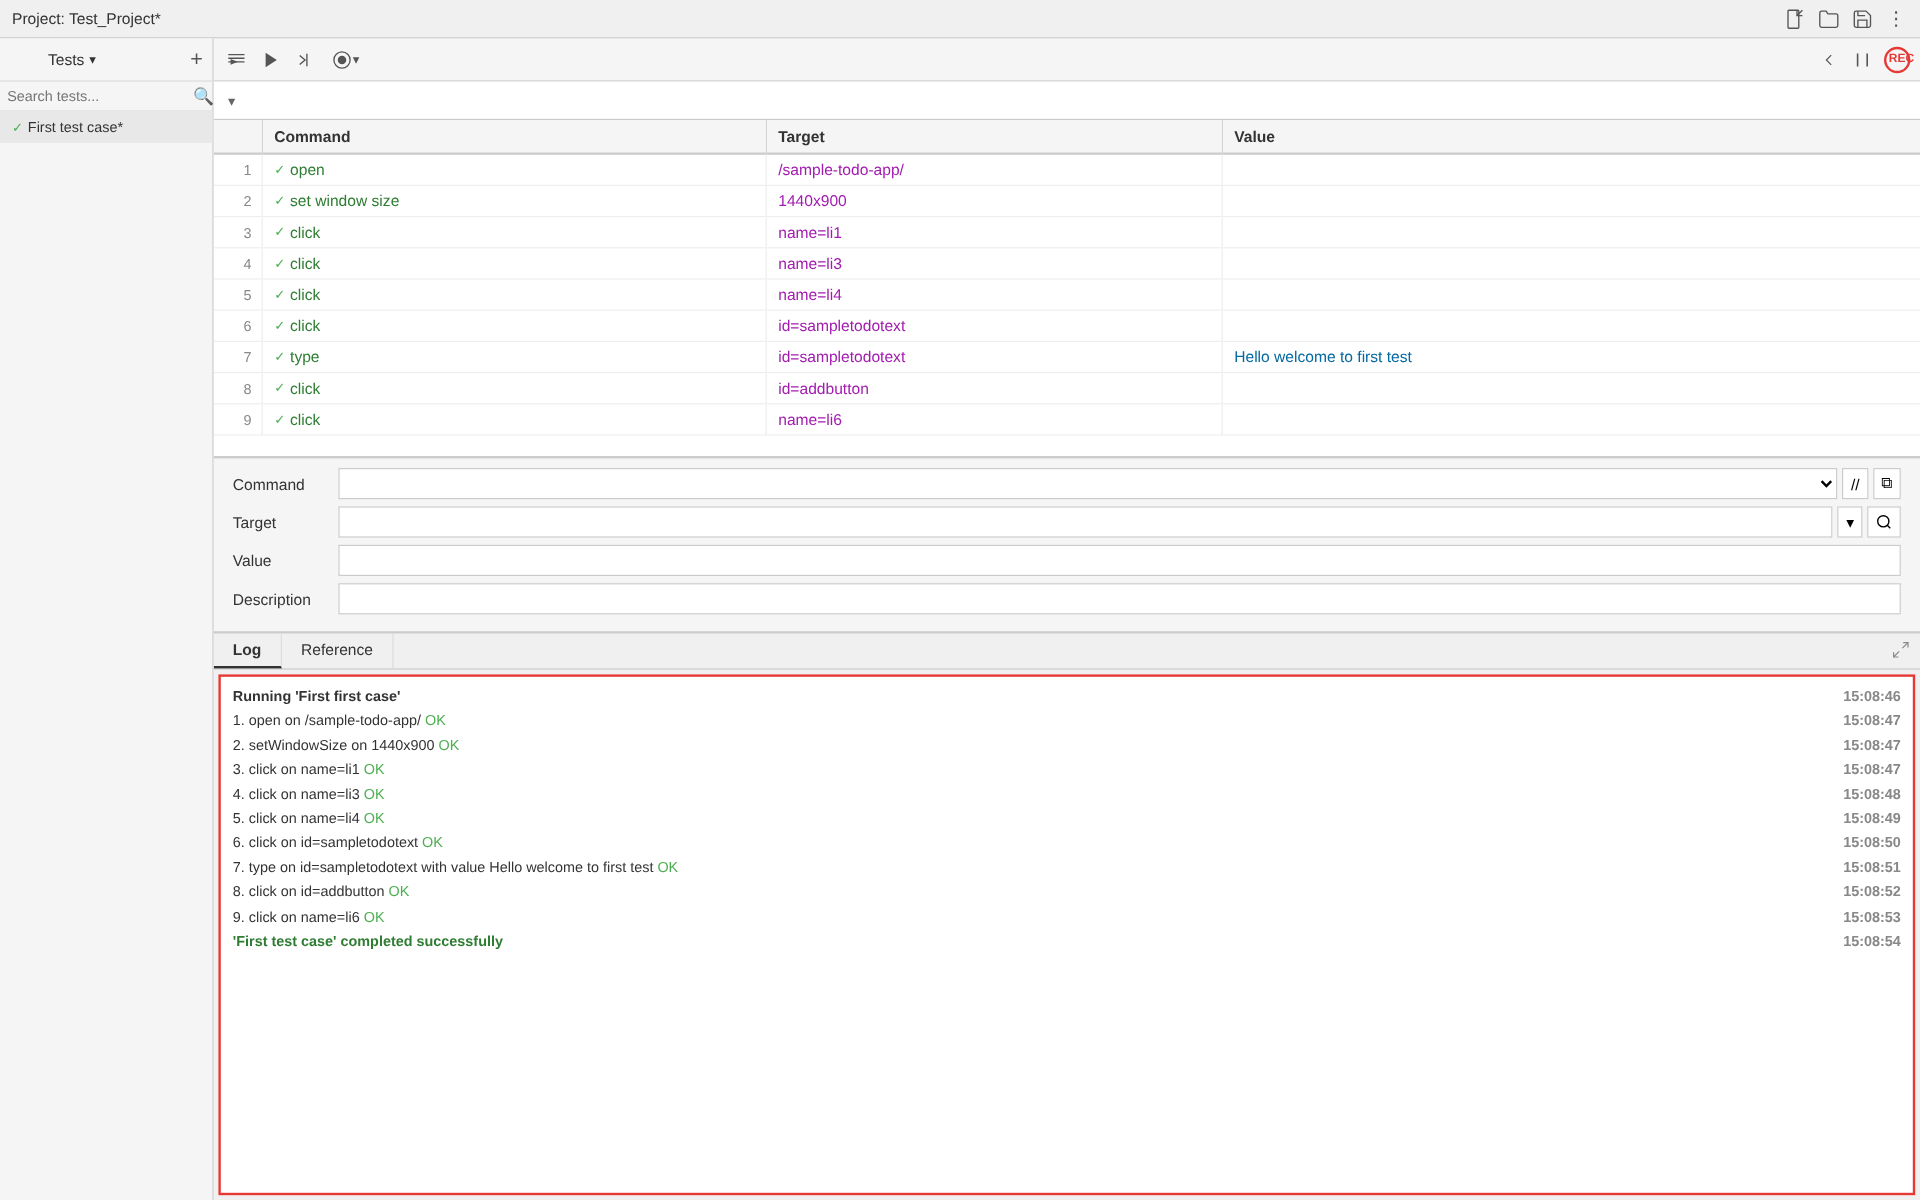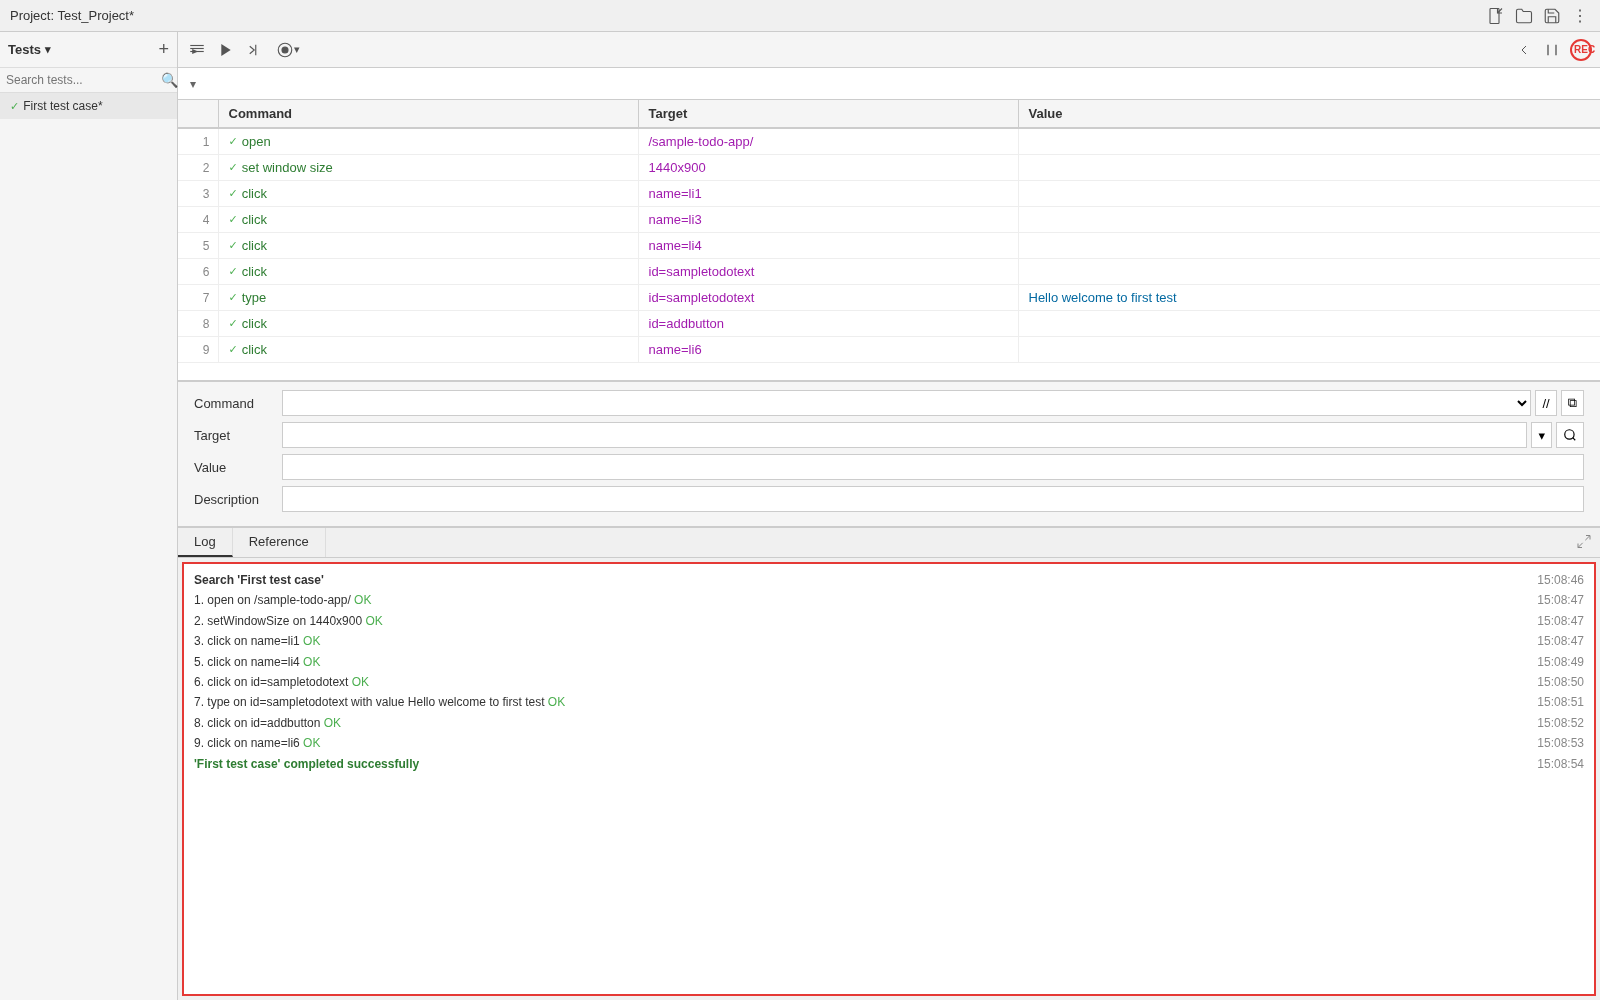--- a/index.html
+++ b/index.html
@@ -20,21 +20,21 @@
 
     
     .sidebar {
       width: 178px; background: #f5f5f5; border-right: 1px solid #ccc;
       display: flex; flex-direction: column;
     }
     .sidebar-header {
       display: flex; align-items: center; justify-content: space-between;
       padding: 6px 8px; border-bottom: 1px solid #ddd; height: 36px;
     }
-    .sidebar-header-left { display: flex; align-items: center; gap: 4px; font-size: 13px; font-weight: 700; }
+    .sidebar-header-left { display: flex; align-items: center; gap: 4px; font-size: 13px; font-weight: 400; margin-left: 32px; }
     .search-bar {
       display: flex; align-items: center; padding: 4px 6px;
       border-bottom: 1px solid #ddd;
     }
     .search-input {
       flex: 1; border: none; background: transparent; outline: none;
       font-size: 12px; color: #a16207;
     }
     .search-icon { color: #888; font-size: 14px; }
     .sidebar-item {
@@ -113,34 +113,34 @@
     }
     .cmd-input-wrap { display: flex; align-items: center; gap: 4px; flex: 1; }
     .cmd-select { flex: 1; height: 26px; border: 1px solid #ccc; background: #fff; font-size: 12px; }
 
     
     .bottom-panel { border-top: 2px solid #ccc; background: #f0f0f0; display: flex; flex-direction: column; }
     .bottom-tabs { display: flex; border-bottom: 1px solid #ccc; background: #f0f0f0; position: relative; }
     .bottom-tab {
       padding: 6px 16px; font-size: 13px; cursor: pointer; border-right: 1px solid #ddd;
     }
-    .bottom-tab.active { font-weight: 400; border-bottom: 2px solid #333; }
+    .bottom-tab.active { font-weight: 700; border-bottom: 2px solid #333; }
     .bottom-tab-right { position: absolute; right: 8px; top: 50%; transform: translateY(-50%); }
 
     
     .log-area {
       background: #fff; border: 2px solid #e53935; margin: 4px;
       padding: 6px 10px; overflow-y: auto; flex: 1;
       font-size: 12px; line-height: 1.7;
     }
     .log-line { display: flex; justify-content: space-between; }
     .log-running { font-weight: 700; }
     .log-ok { color: #4CAF50; }
     .log-success { color: #2e7d32; font-weight: 600; }
-    .log-time { color: #888; font-size: 12px; margin-left: 20px; white-space: nowrap; }
+    .log-time { color: #888; font-size: 12px; margin-left: 20px; white-space: nowrap; font-weight: bold; }
 
     
     ::-webkit-scrollbar { width: 8px; height: 8px; }
     ::-webkit-scrollbar-track { background: #f1f1f1; }
     ::-webkit-scrollbar-thumb { background: #ccc; border-radius: 4px; }
 
     
     .col-divider { border-left: 1px solid #ccc; }
   </style>
 </head>
@@ -397,36 +397,40 @@
           <svg width="16" height="16" viewBox="0 0 24 24" fill="none" stroke="#888" stroke-width="1.5">
               <polyline points="15,3 21,3 21,9"></polyline>
               <polyline points="9,21 3,21 3,15"></polyline>
               <line x1="21" y1="3" x2="14" y2="10"></line>
               <line x1="3" y1="21" x2="10" y2="14"></line>
             </svg>
         </div>
       </div>
       <div class="log-area" id="log-area">
       <div class="log-line">
-            <span class="log-running">Search 'First test case'</span>
+            <span class="log-running">Running 'First first case'</span>
             <span class="log-time">15:08:46</span>
           </div>
           <div class="log-line">
             <span>1.  open on /sample-todo-app/ <span class="log-ok">OK</span></span>
             <span class="log-time">15:08:47</span>
           </div>
           <div class="log-line">
             <span>2.  setWindowSize on 1440x900 <span class="log-ok">OK</span></span>
             <span class="log-time">15:08:47</span>
           </div>
           <div class="log-line">
             <span>3.  click on name=li1 <span class="log-ok">OK</span></span>
             <span class="log-time">15:08:47</span>
           </div>
           <div class="log-line">
+            <span>4.  click on name=li3 <span class="log-ok">OK</span></span>
+            <span class="log-time">15:08:48</span>
+          </div>
+          <div class="log-line">
             <span>5.  click on name=li4 <span class="log-ok">OK</span></span>
             <span class="log-time">15:08:49</span>
           </div>
           <div class="log-line">
             <span>6.  click on id=sampletodotext <span class="log-ok">OK</span></span>
             <span class="log-time">15:08:50</span>
           </div>
           <div class="log-line">
             <span>7.  type on id=sampletodotext with value Hello welcome to first test <span class="log-ok">OK</span></span>
             <span class="log-time">15:08:51</span>

